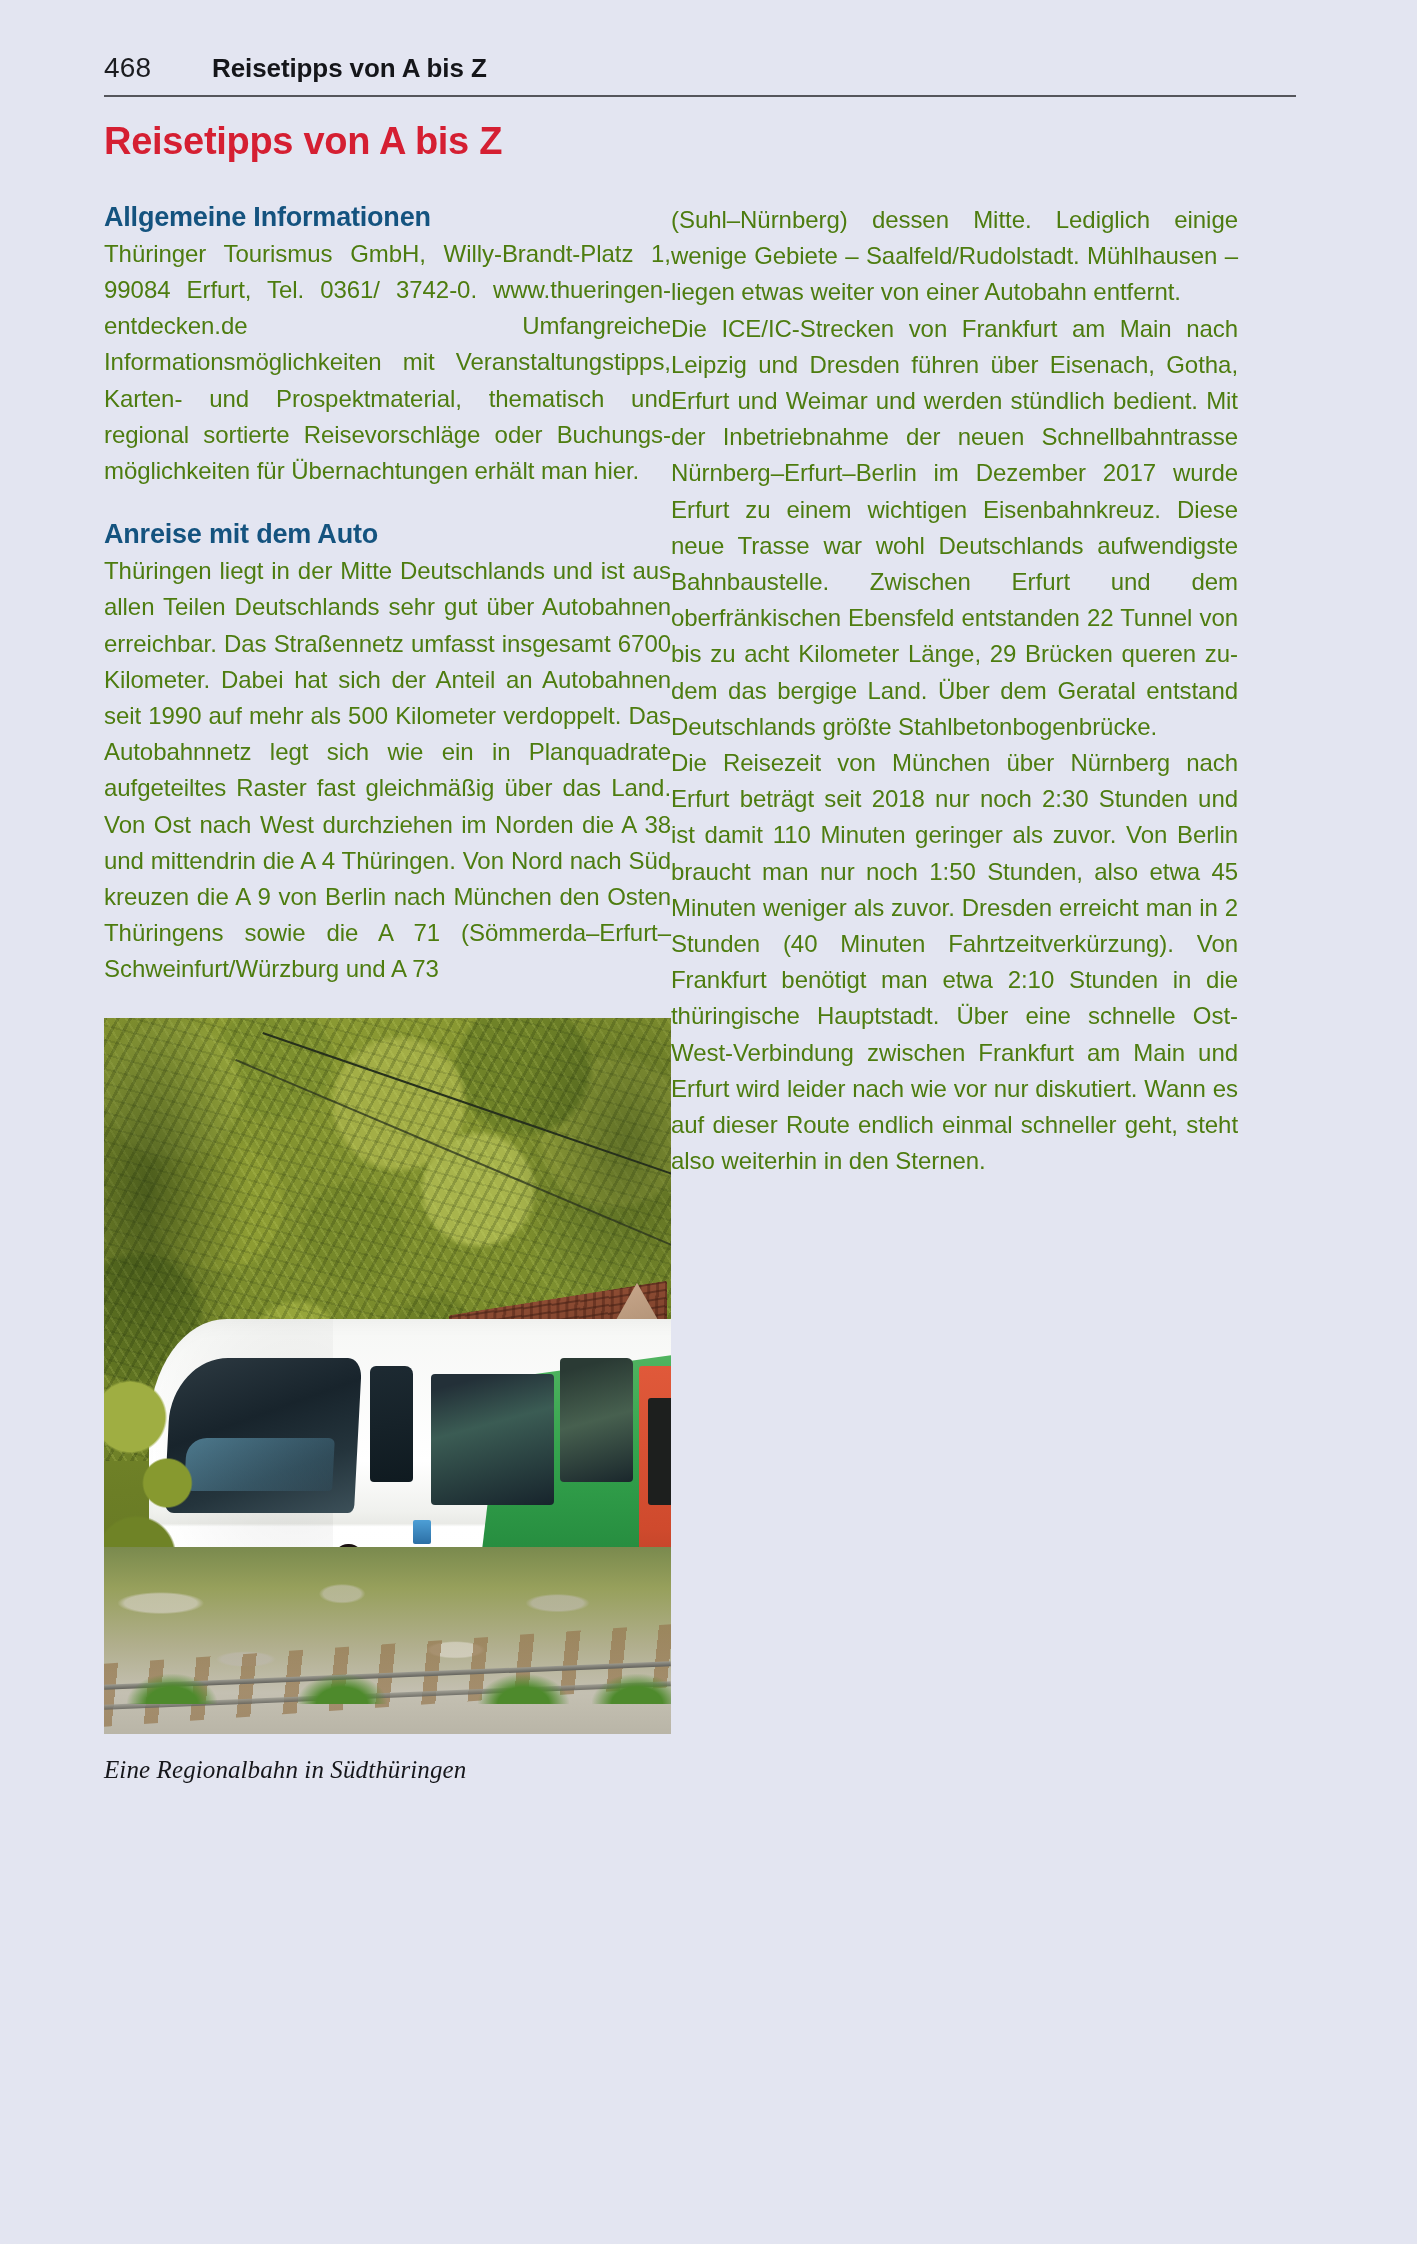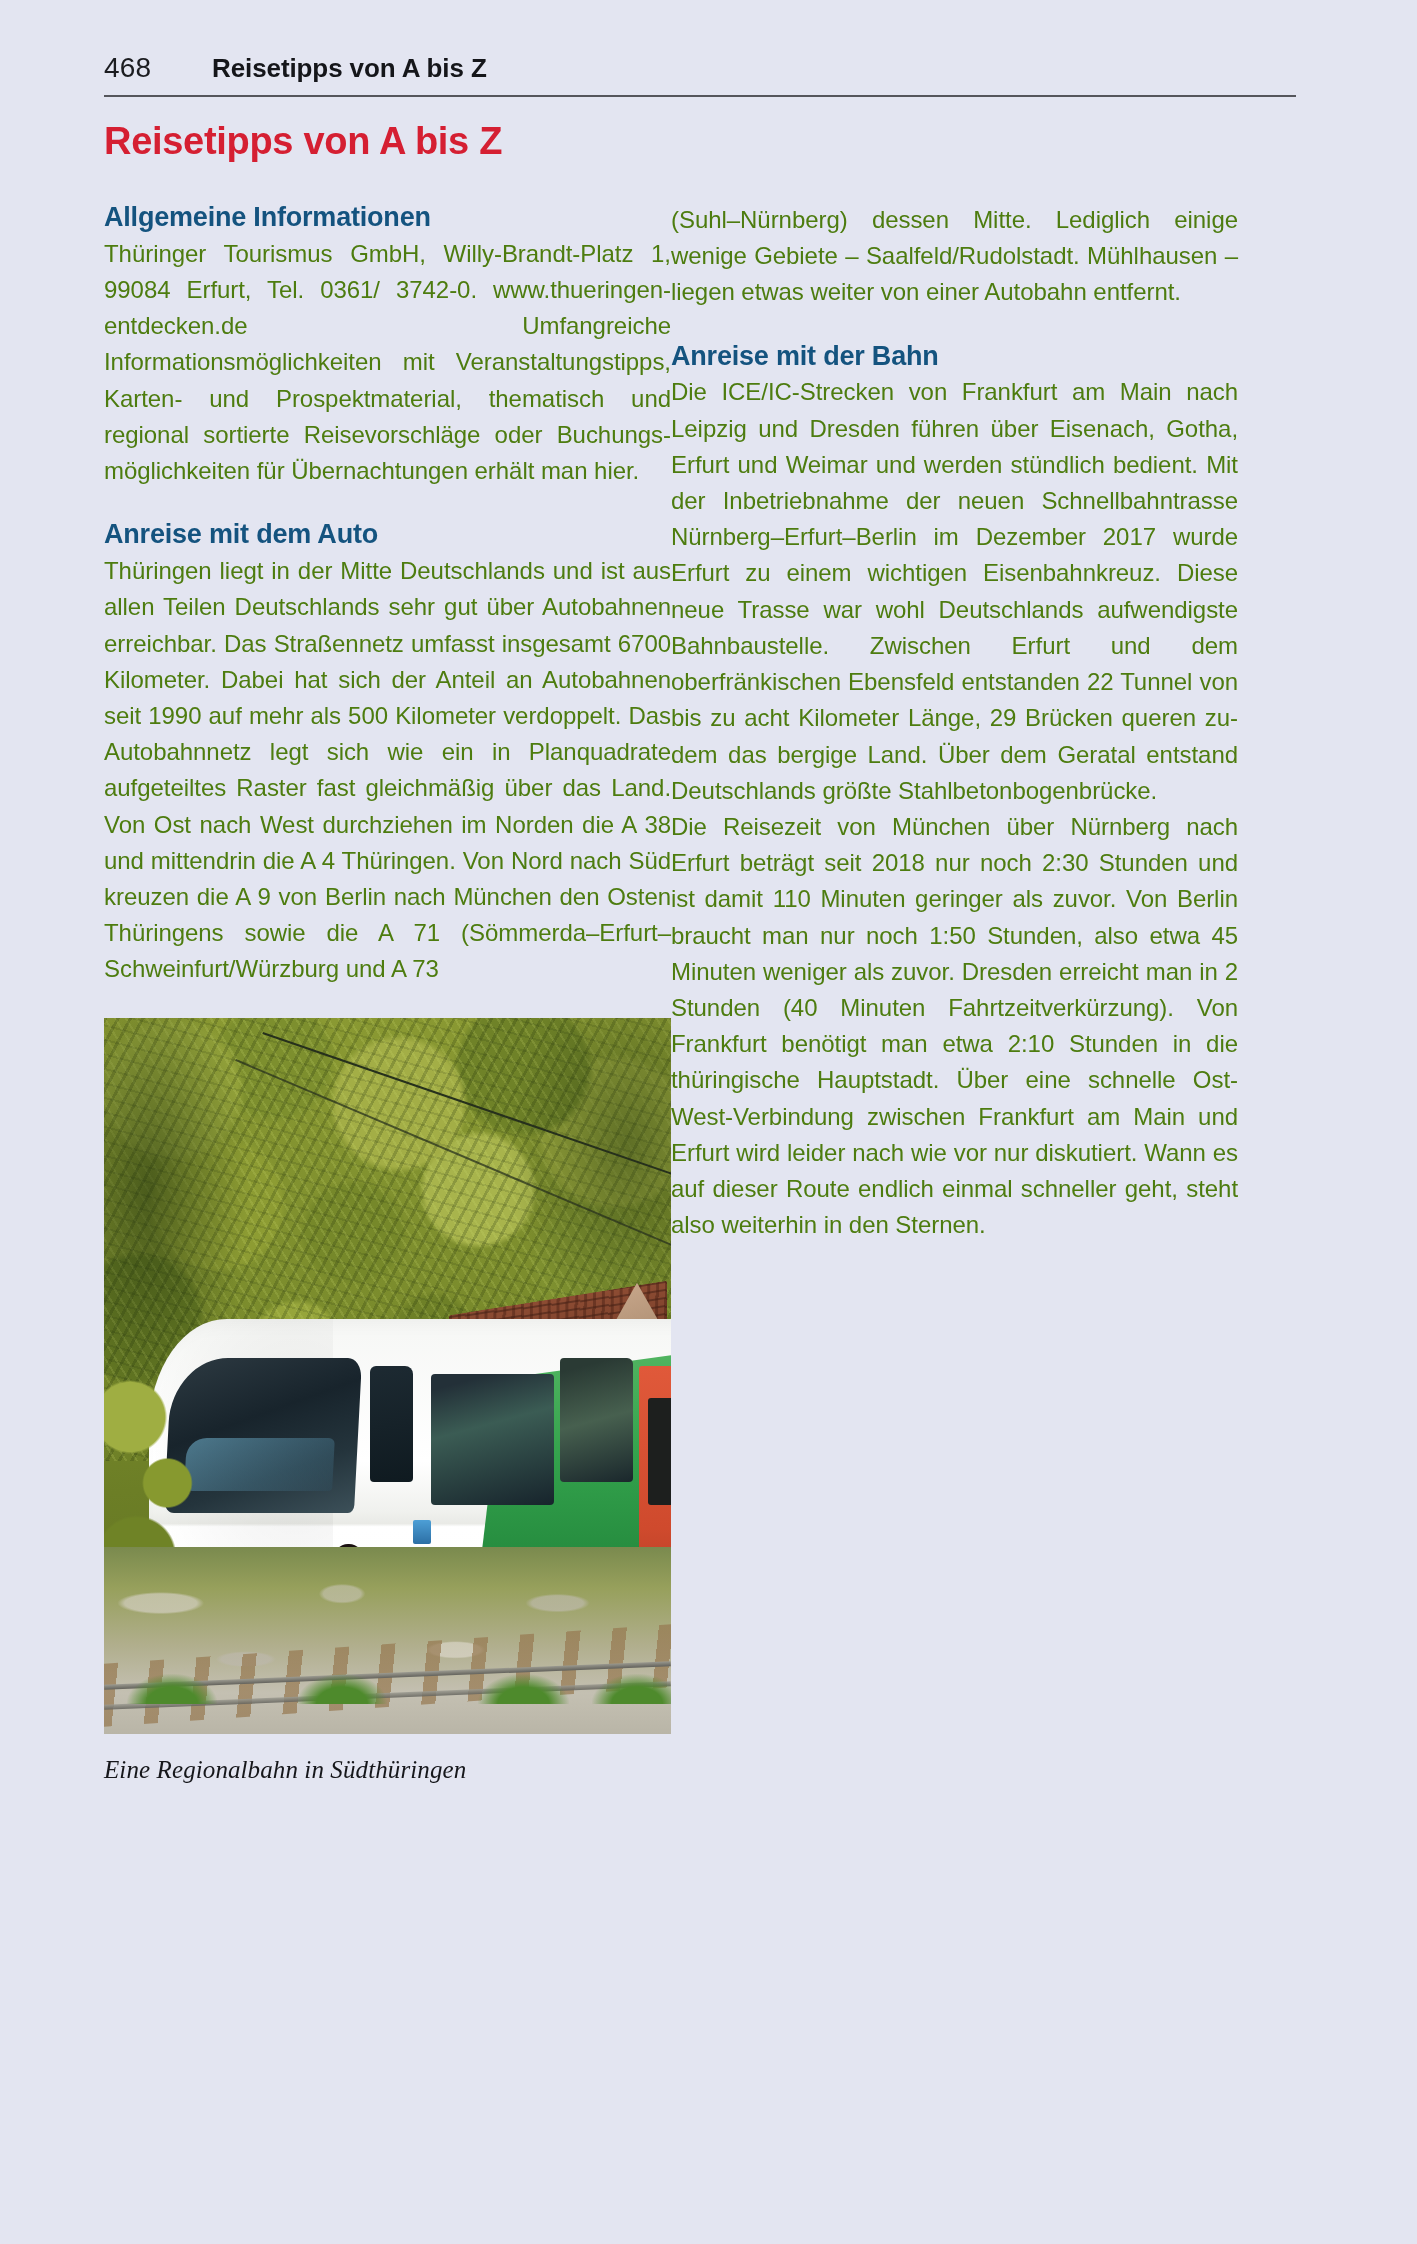--- a/index.html
+++ b/index.html
@@ -412,20 +412,19 @@
           </div>
         </div>
         <figcaption class="caption">Eine Regionalbahn in Südthüringen</figcaption>
       </figure>
     </div>
 
     <div class="col">
 
       <p class="body">(Suhl–Nürnberg) dessen Mitte. Lediglich einige wenige Gebiete – Saalfeld/Rudol­stadt. Mühlhausen – liegen etwas weiter von einer Autobahn entfernt.</p>
 
-      <h2 class="sec spaced">Anreise mit der Bahn</h2>
 
       <p class="body">Die ICE/IC-Strecken von Frankfurt am Main nach Leipzig und Dresden führen über Eise­nach, Gotha, Erfurt und Weimar und werden stündlich bedient. Mit der Inbetriebnahme der neuen Schnellbahntrasse Nürnberg–Erfurt–Berlin im Dezember 2017 wurde Erfurt zu einem wichtigen Eisenbahnkreuz. Diese neue Trasse war wohl Deutschlands aufwendigste Bahnbaustelle. Zwischen Erfurt und dem oberfränkischen Ebens­feld entstanden 22 Tunnel von bis zu acht Kilometer Länge, 29 Brücken queren zu­dem das bergige Land. Über dem Geratal entstand Deutschlands größte Stahlbeton­bogenbrücke.</p>
       <p class="body">Die Reisezeit von München über Nürnberg nach Erfurt beträgt seit 2018 nur noch 2:30 Stunden und ist damit 110 Minu­ten geringer als zuvor. Von Berlin braucht man nur noch 1:50 Stunden, also etwa 45 Minuten weniger als zuvor. Dresden erreicht man in 2 Stunden (40 Minuten Fahrtzeitverkürzung). Von Frankfurt benö­tigt man etwa 2:10 Stunden in die thürin­gische Hauptstadt. Über eine schnelle Ost-West-Verbindung zwischen Frankfurt am Main und Erfurt wird leider nach wie vor nur diskutiert. Wann es auf dieser Route endlich einmal schneller geht, steht also weiterhin in den Sternen.</p>
 
     </div>
   </div>
 </div>
 
 </body></html>

